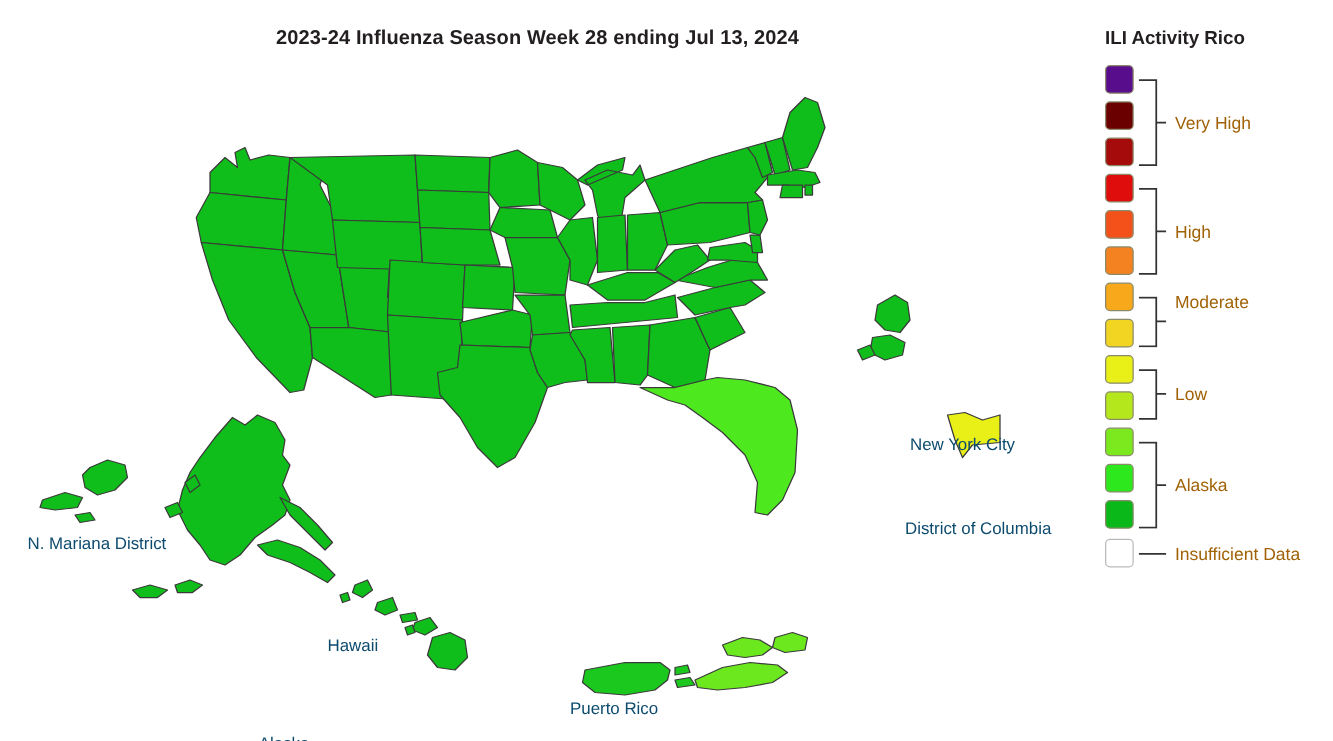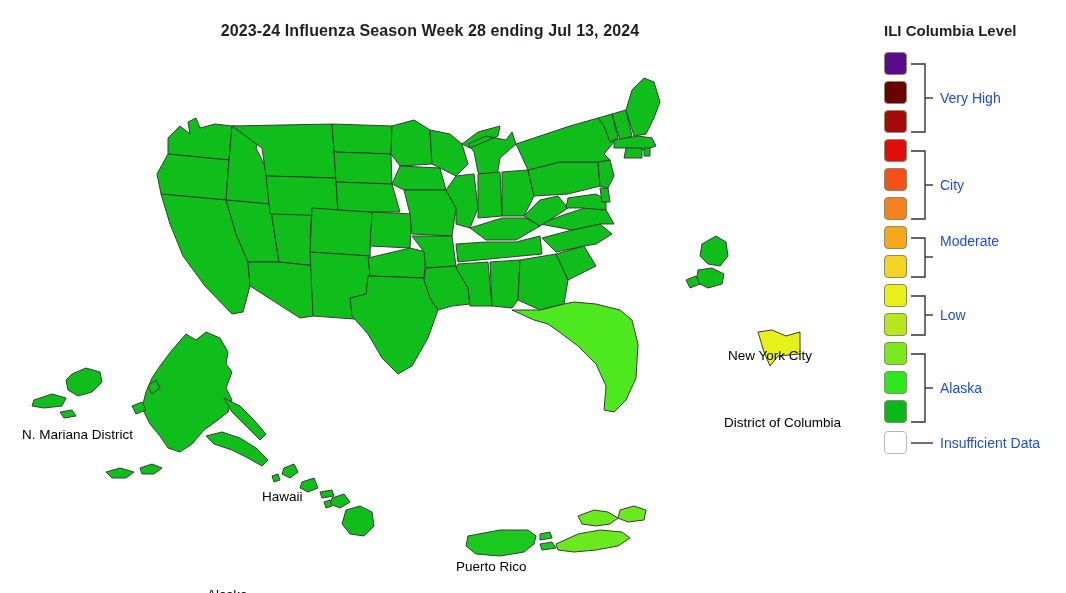--- a/index.html
+++ b/index.html
@@ -21,21 +21,21 @@
 
   
   .map-area{position:absolute;left:0;top:48px;width:862px;height:545px;}
   .map-svg{position:absolute;left:0;top:0;}
   .state{stroke:#3a3a3a;stroke-width:1;stroke-linejoin:round;}
   .terr{stroke:#3a3a3a;stroke-width:1;stroke-linejoin:round;}
 
   
   .maplabel{
     position:absolute;
-    font-size:13.5px;color:#000000;
+    font-size:13.5px;color:#0c4a6e;
     white-space:nowrap;line-height:1;
   }
 
   
   .legend{position:absolute;left:884px;top:22px;width:182px;height:450px;}
   .legend-title{
     position:absolute;left:0;top:0;
     font-size:15px;font-weight:bold;color:#231f20;
     white-space:nowrap;
   }
@@ -43,21 +43,21 @@
     position:absolute;left:0;width:23px;height:23px;
     border-radius:4px;
     border:1px solid #8a8a6a;
     box-sizing:border-box;
   }
   .swatch.empty{border:1px solid #b9b9b9;background:#ffffff;}
   .bracket{position:absolute;left:27px;}
   .bracket svg{display:block;}
   .grp-label{
     position:absolute;
-    font-size:14px;color:#1d4ed8;white-space:nowrap;line-height:1;
+    font-size:14px;color:#a16207;white-space:nowrap;line-height:1;
   }
 </style>
 </head>
 <body>
 
 <div id="page">
 
   <div class="map-title">2023-24 Influenza Season Week 28 ending Jul 13, 2024</div>
 
   <div class="map-area">
@@ -209,30 +209,30 @@
         <path class="terr" fill="#0FBE1A" d="M686,232 L696,228 L700,236 L690,240 Z"></path>
       </g>
 
       <g>
         <path class="terr" fill="#E8F018" d="M758,284 L772,282 L786,288 L800,284 L800,306 L778,308 L770,318 L764,304 Z"></path>
       </g>
 
     </svg>
 
     <div class="maplabel" style="left:22px;top:380px;">N. Mariana District</div>
-    <div class="maplabel" style="left:262px;top:442px;">Hawaii</div>
+    <div class="maplabel" style="left:262px;top:462px;">Hawaii</div>
     <div class="maplabel" style="left:207px;top:540px;">Alaska</div>
     <div class="maplabel" style="left:456px;top:500px;margin-top:12px;">Puerto Rico</div>
 
     <div class="maplabel" style="left:728px;top:301px;">New York City</div>
     <div class="maplabel" style="left:710px;top:368px;margin-left:14px;">District of Columbia</div>
   </div>
 
   <div class="legend">
-    <div class="legend-title">ILI Columbia Level</div>
+    <div class="legend-title">ILI Activity Rico</div>
 
     <div class="swatch" style="top:30px;background:#570D8C;"></div>
     <div class="swatch" style="top:59px;background:#6B0000;"></div>
     <div class="swatch" style="top:88px;background:#A50B0B;"></div>
     <div class="bracket" style="top:41px;">
       <svg width="22" height="70">
           <path d="M0,1 L14,1 L14,69 L0,69" fill="none" stroke="#333" stroke-width="1.4"></path>
           <path d="M14,35 L22,35" stroke="#333" stroke-width="1.4"></path>
         </svg>
     </div>
@@ -240,21 +240,21 @@
 
     <div class="swatch" style="top:117px;background:#E00D0D;"></div>
     <div class="swatch" style="top:146px;background:#F4511A;"></div>
     <div class="swatch" style="top:175px;background:#F58220;"></div>
     <div class="bracket" style="top:128px;">
       <svg width="22" height="70">
           <path d="M0,1 L14,1 L14,69 L0,69" fill="none" stroke="#333" stroke-width="1.4"></path>
           <path d="M14,35 L22,35" stroke="#333" stroke-width="1.4"></path>
         </svg>
     </div>
-    <div class="grp-label" style="left:56px;top:156px;">City</div>
+    <div class="grp-label" style="left:56px;top:156px;">High</div>
 
     <div class="swatch" style="top:204px;background:#F7A81B;"></div>
     <div class="swatch" style="top:233px;background:#F2D422;"></div>
     <div class="bracket" style="top:215px;">
       <svg width="22" height="41">
           <path d="M0,1 L14,1 L14,40 L0,40" fill="none" stroke="#333" stroke-width="1.4"></path>
           <path d="M14,20 L22,20" stroke="#333" stroke-width="1.4"></path>
         </svg>
     </div>
     <div class="grp-label" style="left:56px;top:212px;">Moderate</div>

